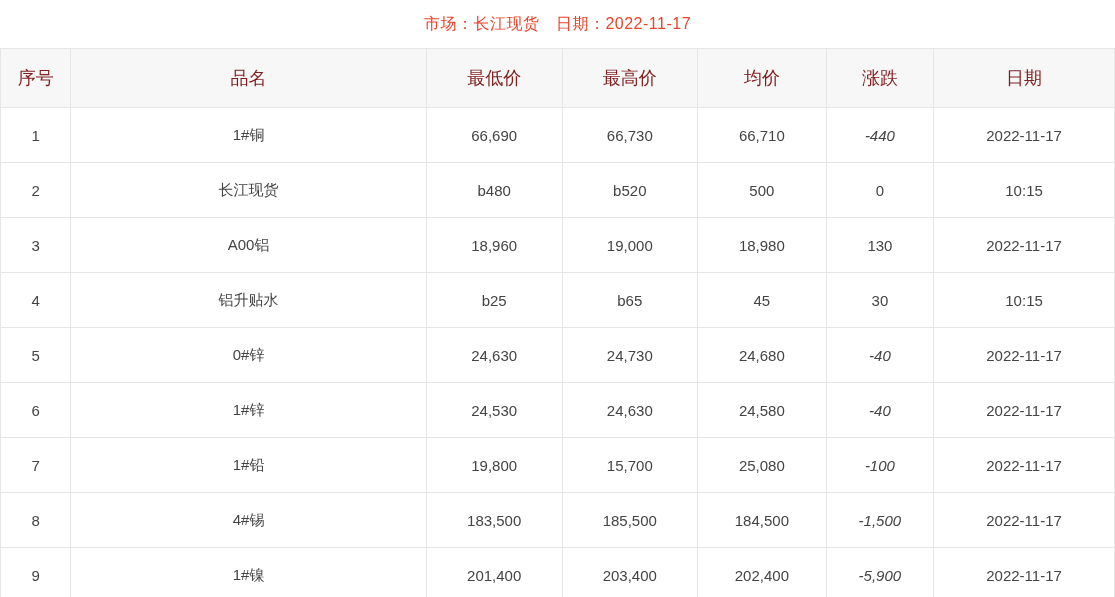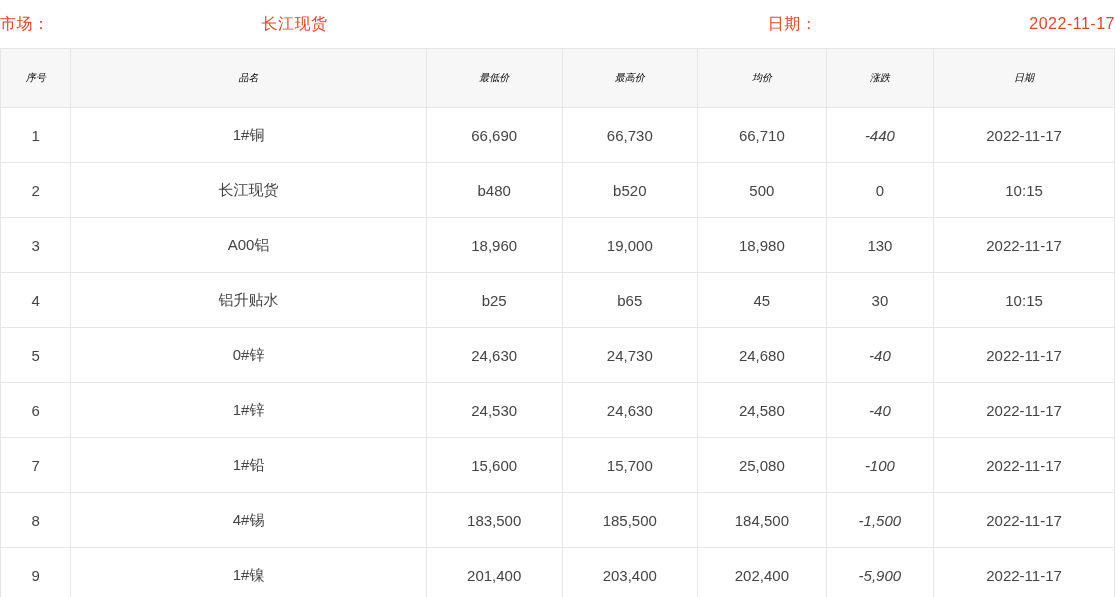--- a/index.html
+++ b/index.html
@@ -15,21 +15,21 @@
     overflow: hidden;
   }
   .page {
     width: 1115px;
     position: relative;
   }
   .header-line {
     height: 48px;
     display: flex;
     align-items: center;
-    justify-content: space-between;
+    justify-content: center;
     color: #e8452c;
     font-size: 16px;
     letter-spacing: 0.5px;
   }
   .header-line .seg {
     white-space: pre;
   }
   table.price-table {
     width: 1115px;
     border-collapse: collapse;
@@ -40,23 +40,22 @@
   table.price-table td {
     border: 1px solid #e6e6e6;
     text-align: center;
     vertical-align: middle;
     font-weight: normal;
     padding: 0;
   }
   table.price-table thead th {
     background: #f7f7f7;
     height: 58px;
-    color: #000000;
-    font-size: 10px;
-    font-style: italic;
+    color: #7f1d1d;
+    font-size: 18px;
   }
   table.price-table tbody td {
     height: 54px;
     color: #444444;
     background: #ffffff;
   }
   .col-idx    { width: 70px; }
   .col-name   { width: 354px; }
   .col-low    { width: 135px; }
   .col-high   { width: 135px; }
@@ -152,21 +151,21 @@
           <td>1#锌</td>
           <td>24,530</td>
           <td>24,630</td>
           <td>24,580</td>
           <td class="chg-down">-40</td>
           <td>2022-11-17</td>
         </tr>
         <tr>
           <td>7</td>
           <td>1#铅</td>
-          <td>15,600</td>
+          <td>19,800</td>
           <td>15,700</td>
           <td>25,080</td>
           <td class="chg-down">-100</td>
           <td>2022-11-17</td>
         </tr>
         <tr>
           <td>8</td>
           <td>4#锡</td>
           <td>183,500</td>
           <td>185,500</td>

